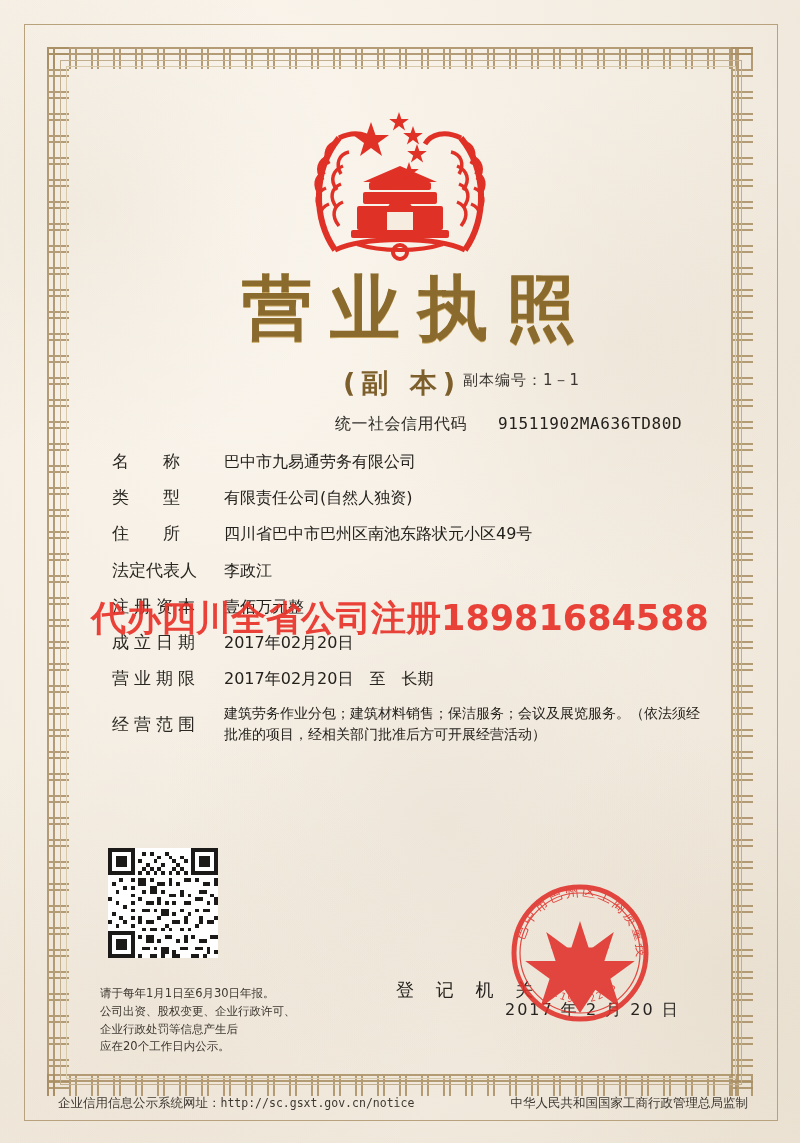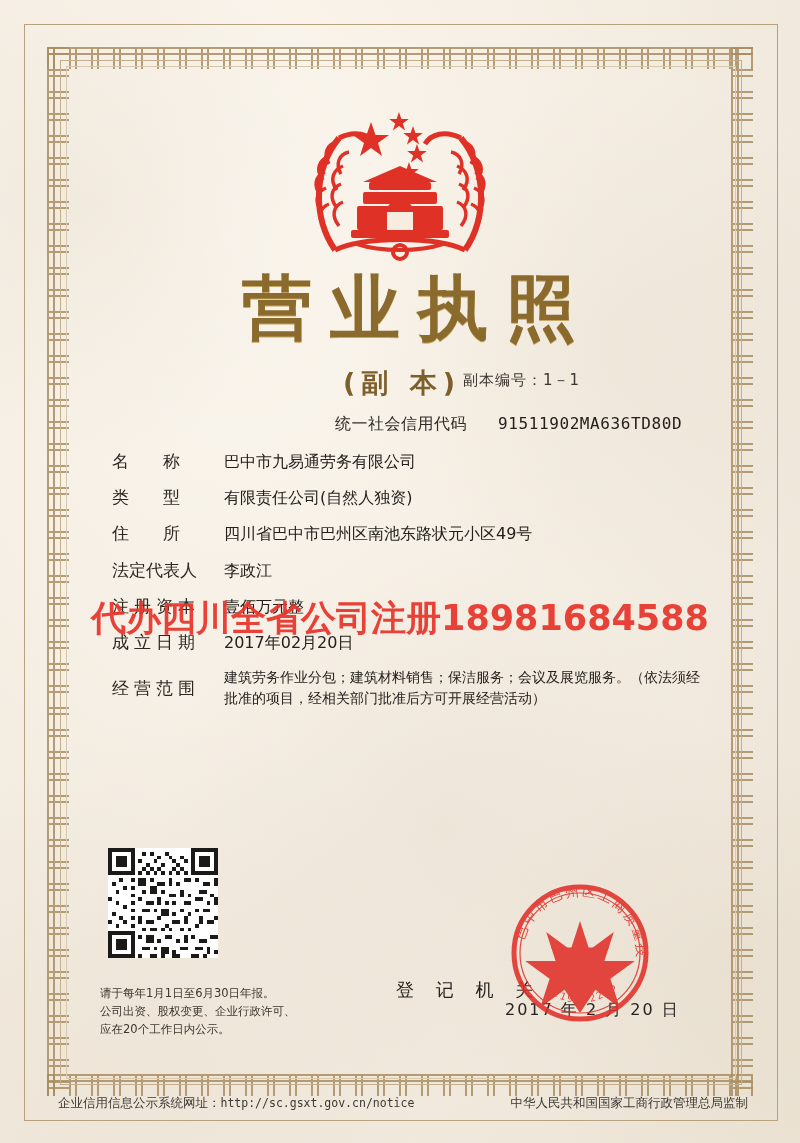--- a/index.html
+++ b/index.html
@@ -365,20 +365,24 @@
       <div class="val">李政江</div>
     </div>
     <div class="row">
       <div class="lab sp3">注册资本</div>
       <div class="val">壹佰万元整</div>
     </div>
     <div class="row">
       <div class="lab sp3">成立日期</div>
       <div class="val">2017年02月20日</div>
     </div>
+    <div class="row">
+      <div class="lab sp3">营业期限</div>
+      <div class="val">2017年02月20日　至　长期</div>
+    </div>
     <div class="row scope">
       <div class="lab sp3">经营范围</div>
       <div class="val">建筑劳务作业分包；建筑材料销售；保洁服务；会议及展览服务。（依法须经批准的项目，经相关部门批准后方可开展经营活动）</div>
     </div>
   </div>
 
   <div class="watermark">代办四川全省公司注册18981684588</div>
 
   <div class="qr">
     <svg viewBox="0 0 29 29" width="110" height="110" shape-rendering="crispEdges" xmlns="http://www.w3.org/2000/svg">
@@ -418,20 +422,21 @@
         <path d="M9 26h2v1H9zM12 26h1v1h-1zM14 26h2v2h-2zM17 27h1v1h-1zM19 26h2v1h-2z"></path>
         <path d="M22 23h1v1h-1zM24 24h2v1h-2zM27 23h2v1h-2zM23 26h2v1h-2zM26 26h1v2h-1zM28 27h1v1h-1z"></path>
         <path d="M22 28h2v1h-2zM25 28h1v1h-1zM8 28h1v1H8zM11 28h2v1h-2zM14 28h1v1h-1zM17 28h2v1h-2z"></path>
       </g>
     </svg>
   </div>
 
   <div class="notice">
     <div>请于每年1月1日至6月30日年报。</div>
     <div>公司出资、股权变更、企业行政许可、</div>
+    <div>企业行政处罚等信息产生后</div>
     <div>应在20个工作日内公示。</div>
   </div>
 
   <div class="registry">登 记 机 关</div>
   <div class="reg-date">2017 年 2 月 20 日</div>
 
   <div class="seal">
     <svg viewBox="0 0 150 150" width="150" height="150" xmlns="http://www.w3.org/2000/svg">
       <defs>
         <path id="sealArc" d="M 75,75 m -57,0 a 57,57 0 1,1 114,0" fill="none"></path>

